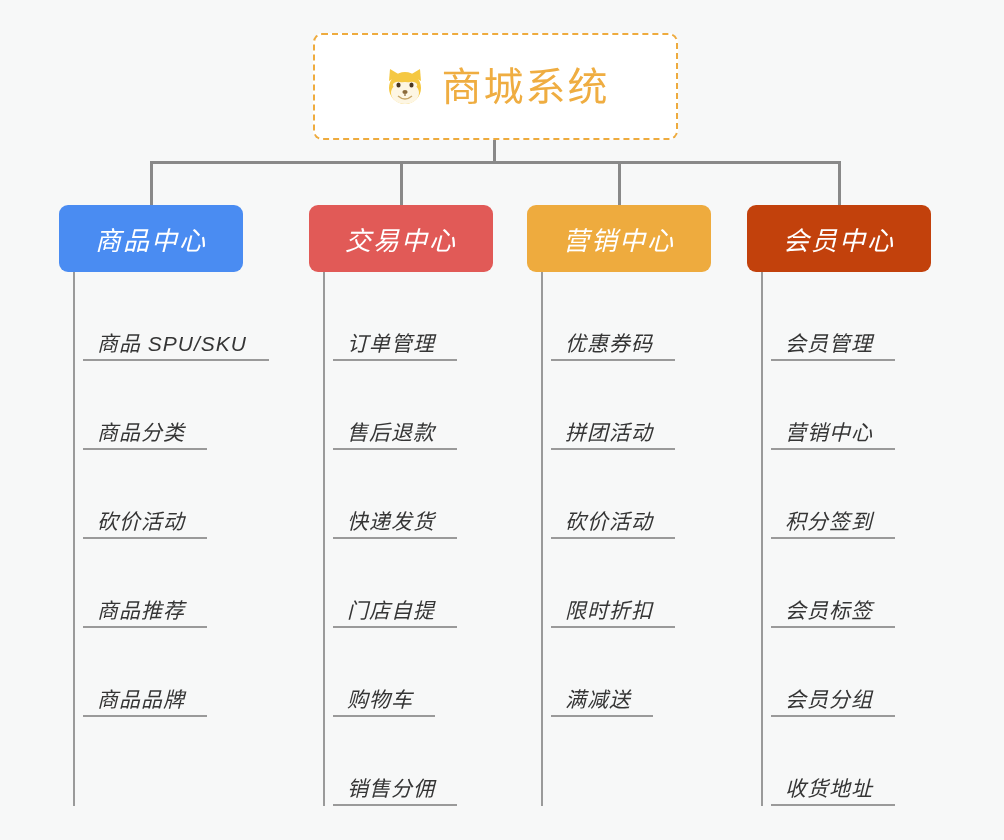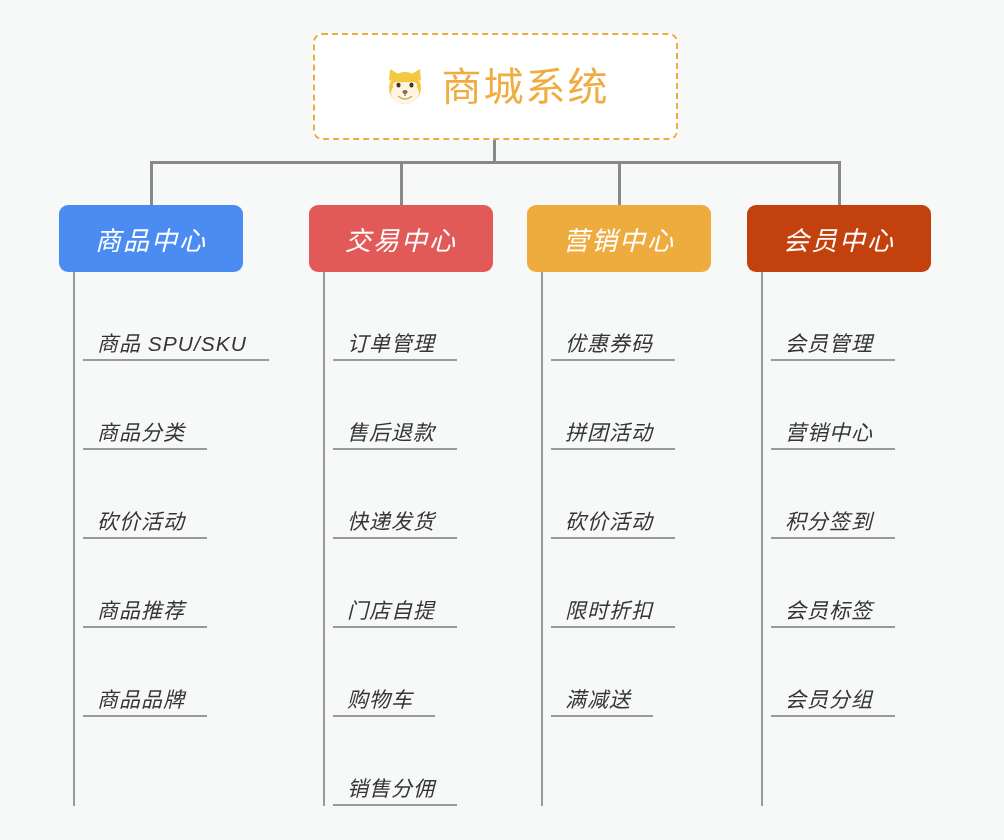--- a/index.html
+++ b/index.html
@@ -256,16 +256,19 @@
         </div>
         <div class="leaf-item">
           <div class="leaf-inner"><span class="leaf-label">积分签到</span></div>
         </div>
         <div class="leaf-item">
           <div class="leaf-inner"><span class="leaf-label">会员标签</span></div>
         </div>
         <div class="leaf-item">
           <div class="leaf-inner"><span class="leaf-label">会员分组</span></div>
         </div>
+        <div class="leaf-item">
+          <div class="leaf-inner"><span class="leaf-label">收货地址</span></div>
+        </div>
       </div>
     </div>
 
 </div>
 
 </body></html>

